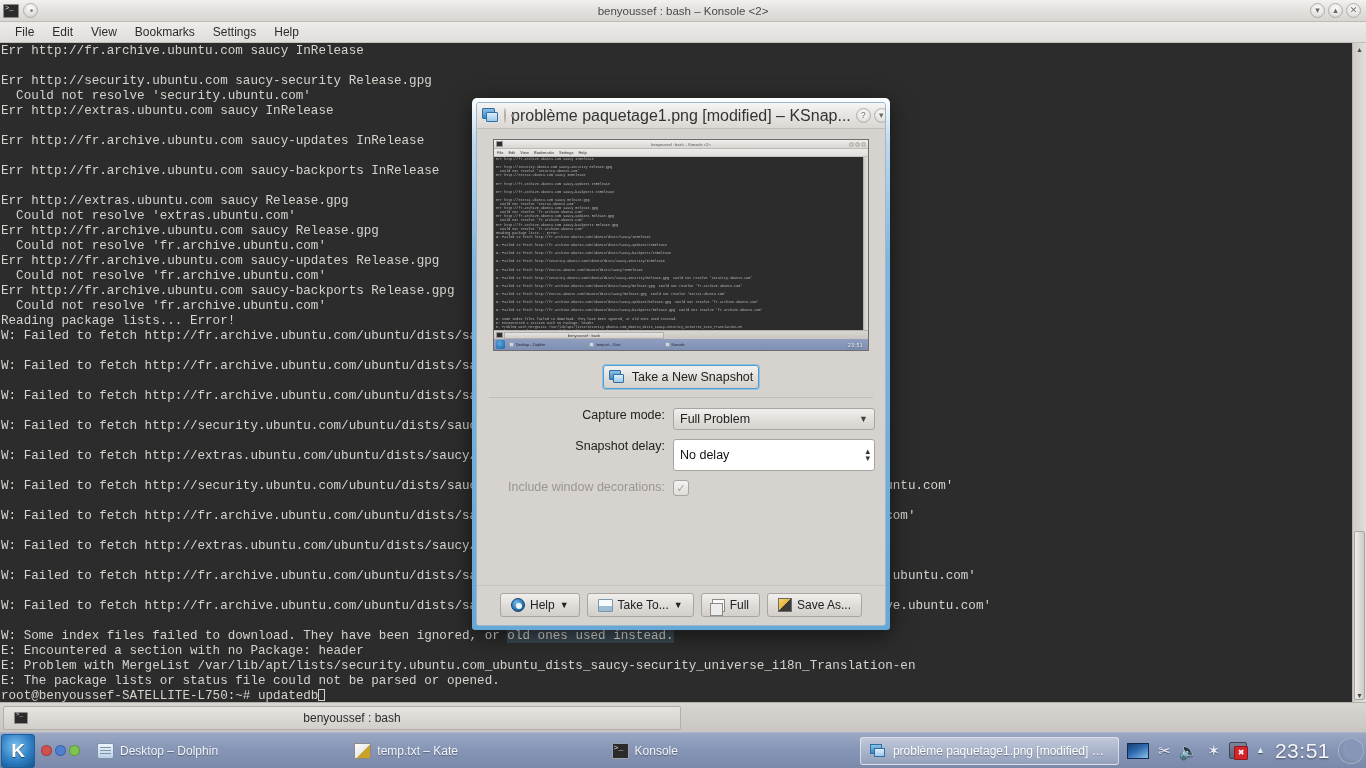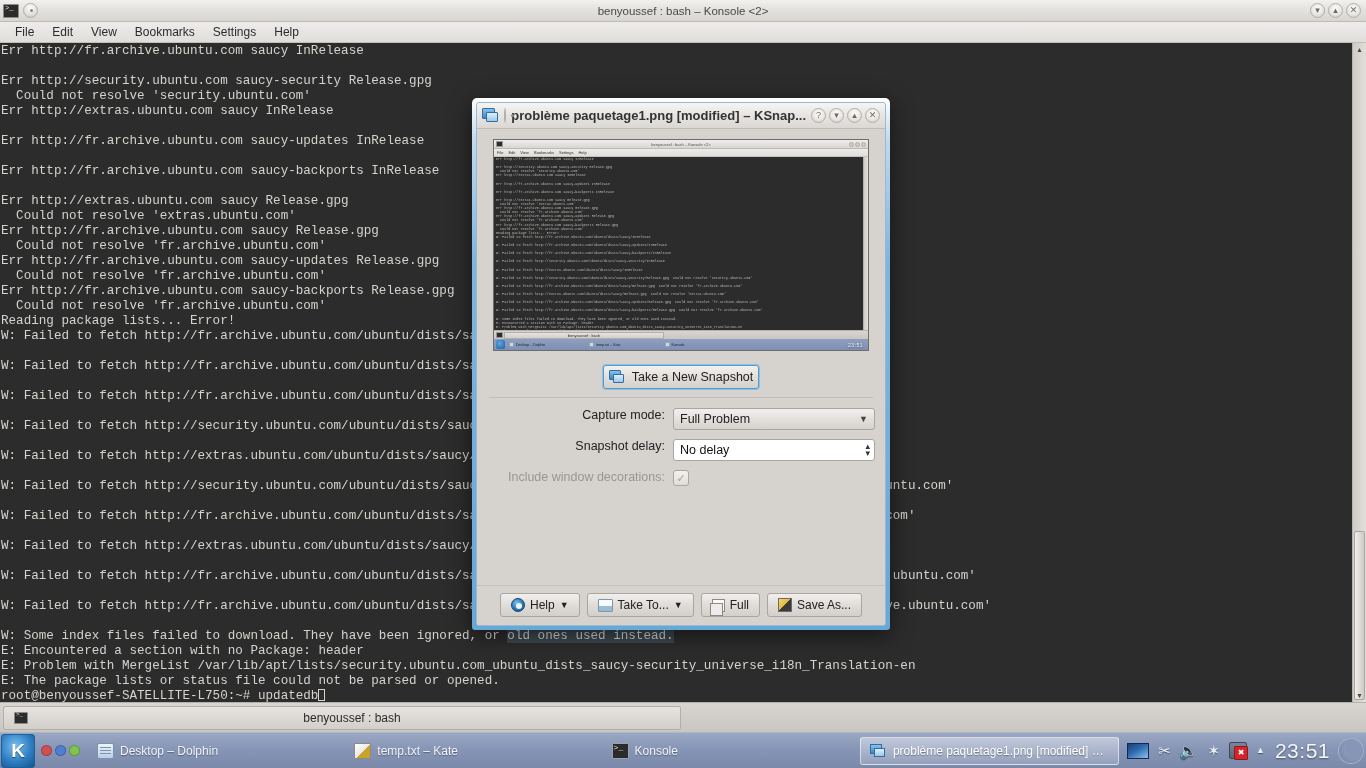--- a/index.html
+++ b/index.html
@@ -144,21 +144,21 @@
   .ksnap-icon .back {
     position: absolute; left: 0; top: 0; width: 13px; height: 11px;
     background: linear-gradient(to bottom, #88c1e8, #3e87c4);
     border: 1px solid #2f6ea5; border-radius: 1px;
   }
   .ksnap-icon .front {
     position: absolute; left: 4px; top: 4px; width: 12px; height: 10px;
     background: linear-gradient(to bottom, #dfeefa, #9cc8e8);
     border: 1px solid #2f6ea5; border-radius: 1px;
   }
-  .dlg-title { font-size: 13px; color: #333; white-space: nowrap; font-weight: bold; }
+  .dlg-title { font-size: 16px; color: #333; white-space: nowrap; }
   .dlg-btns { margin-left: auto; display: flex; gap: 3px; }
 
   .dlg-body { padding: 0; height: calc(100% - 26px); display: flex; flex-direction: column; }
   .preview-area {
     flex: 0 0 auto; padding: 10px 5px 6px 5px;
     display: flex; align-items: center; justify-content: center;
   }
 
   
   .mini {
@@ -237,21 +237,21 @@
   }
   .form-row .lbl.dim { color: #9a9691; }
   .combo {
     flex: 1; height: 22px; display: flex; align-items: center;
     padding: 0 6px; font-size: 12.5px; color: #222;
     background: linear-gradient(to bottom, #f2f0ee 0%, #e3e0dc 50%, #d6d2cd 100%);
     border: 1px solid #a9a5a0; border-radius: 3px;
   }
   .combo .chev { margin-left: auto; font-size: 9px; color: #444; }
   .spin {
-    flex: 1; height: 22px; display: flex; align-items: center;
+    flex: 1; height: 32px; display: flex; align-items: center;
     padding: 0 4px 0 6px; font-size: 12.5px; color: #111;
     background: #ffffff; border: 1px solid #a9a5a0; border-radius: 3px;
   }
   .spin .arrows {
     margin-left: auto; display: flex; flex-direction: column;
     line-height: 7px; font-size: 9px; color: #333;
   }
   .chk {
     width: 16px; height: 16px; border-radius: 3px;
     background: linear-gradient(to bottom,#f4f2f0,#e0ddd9);

